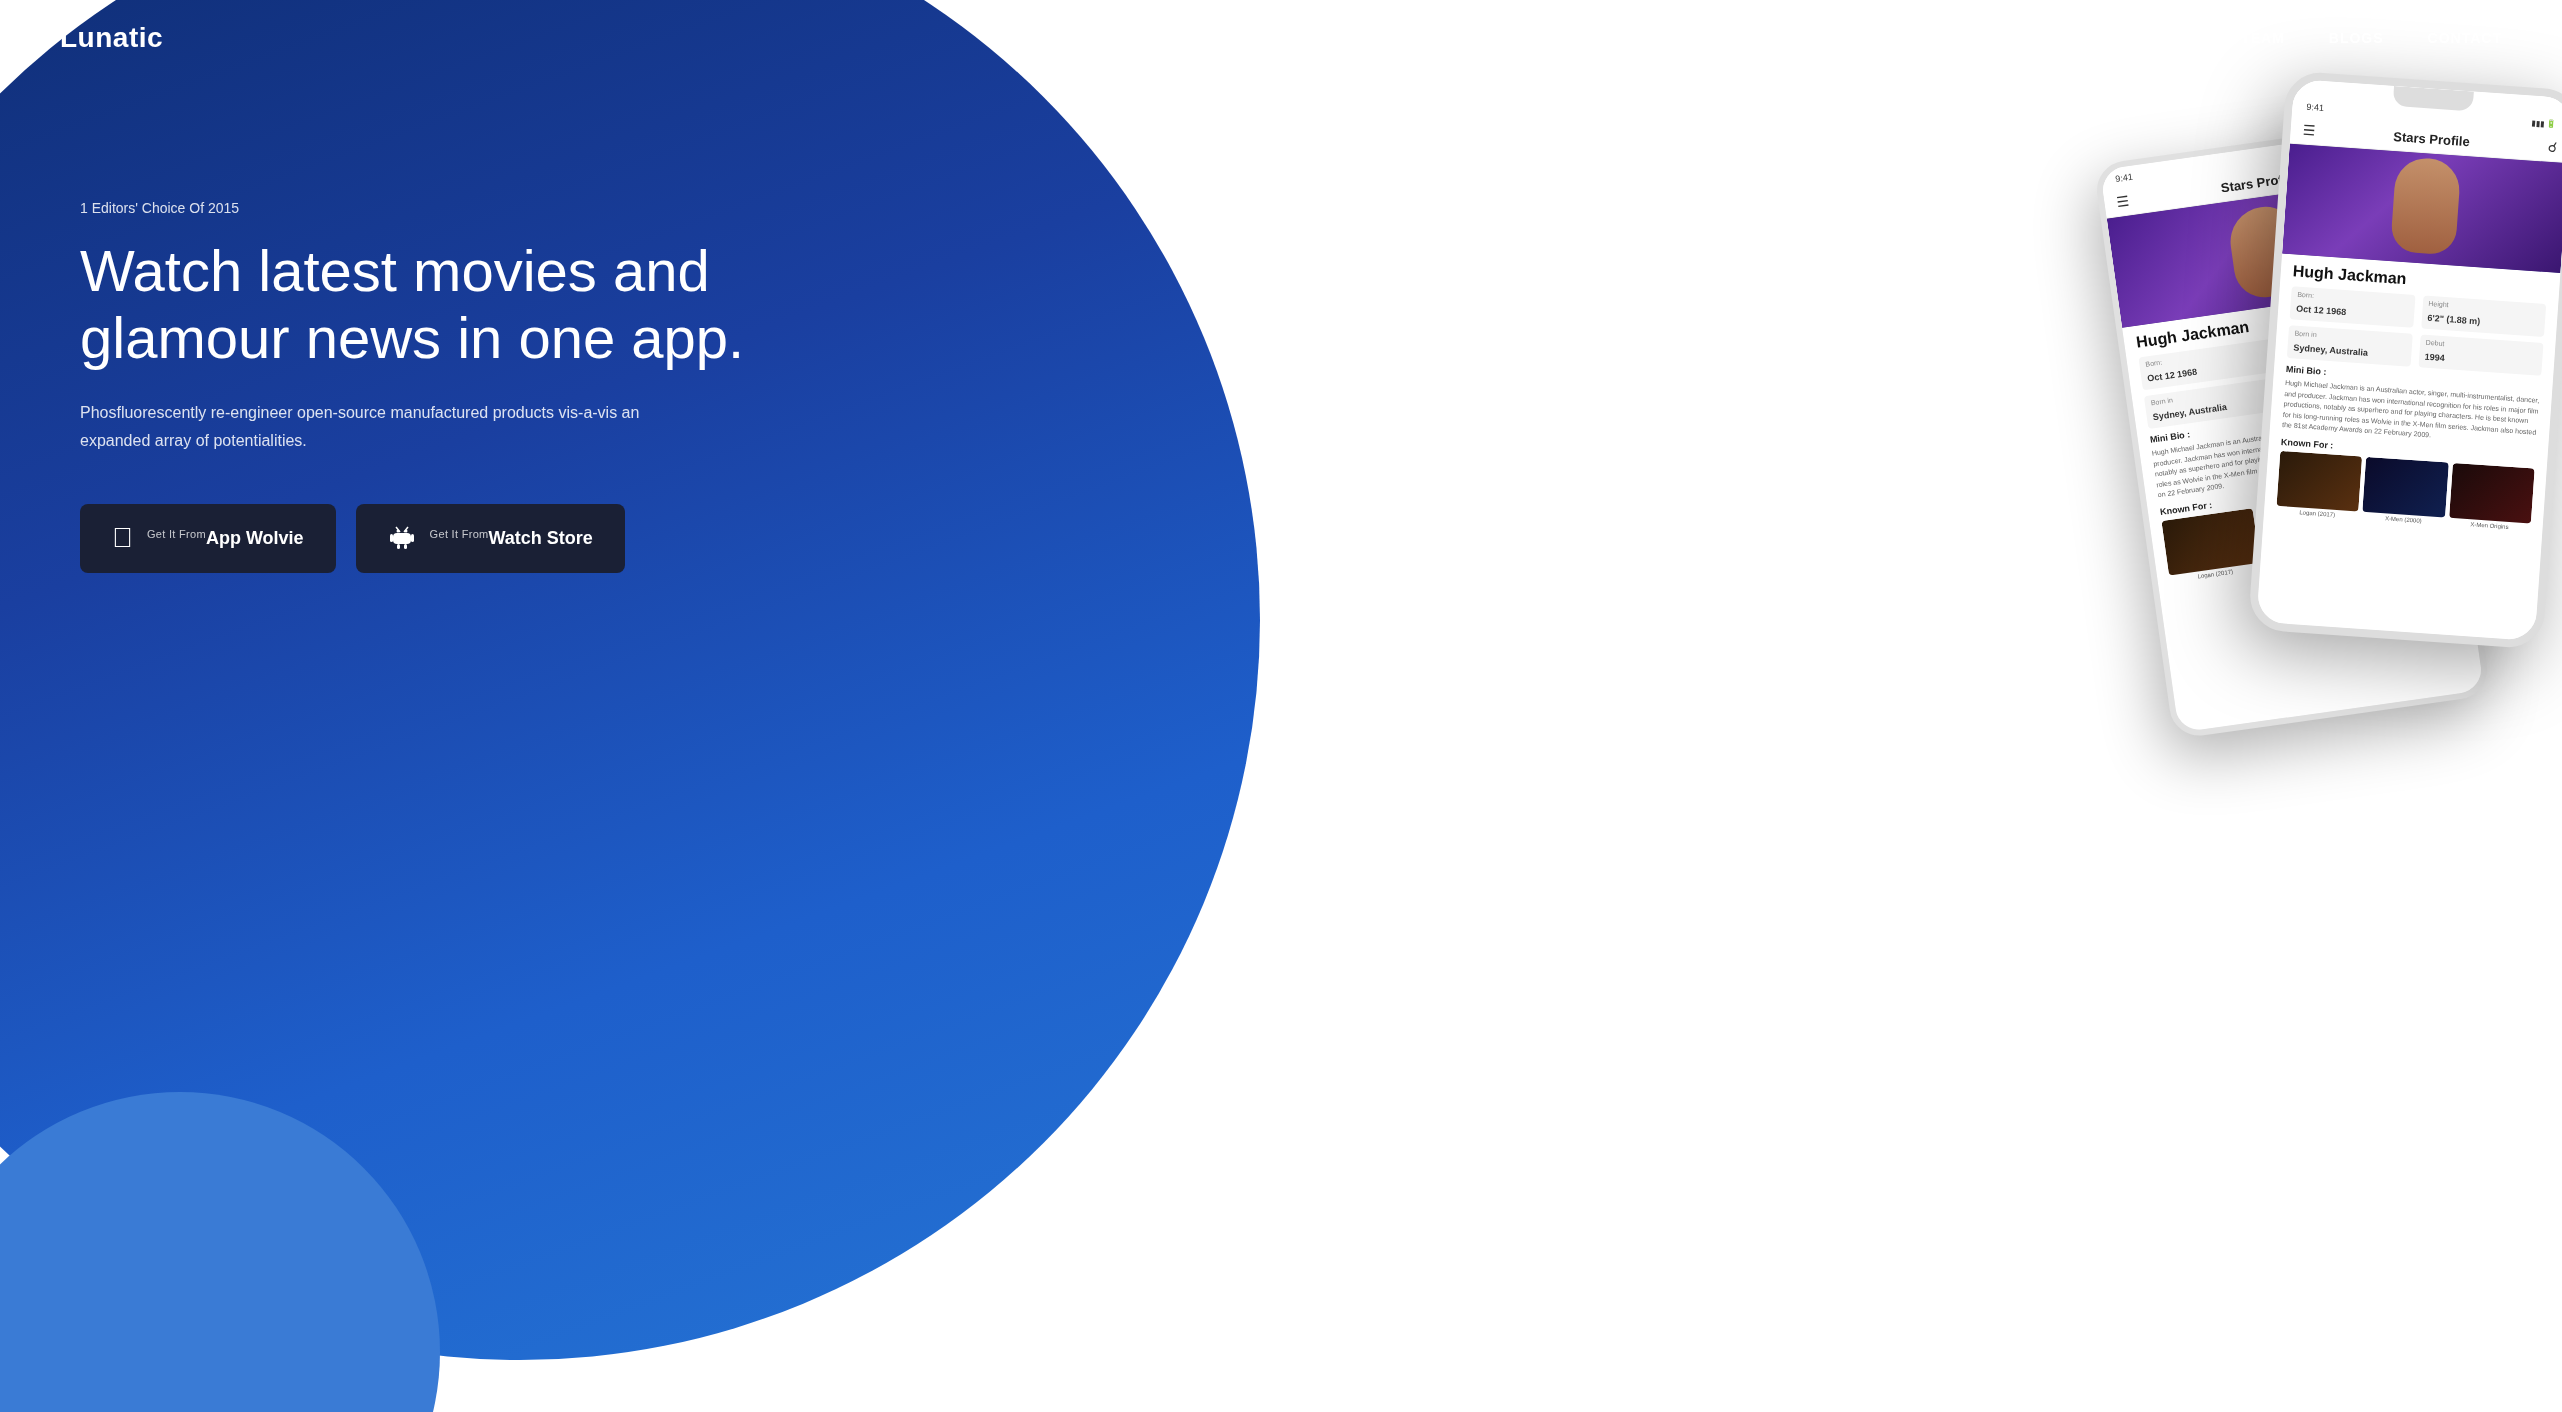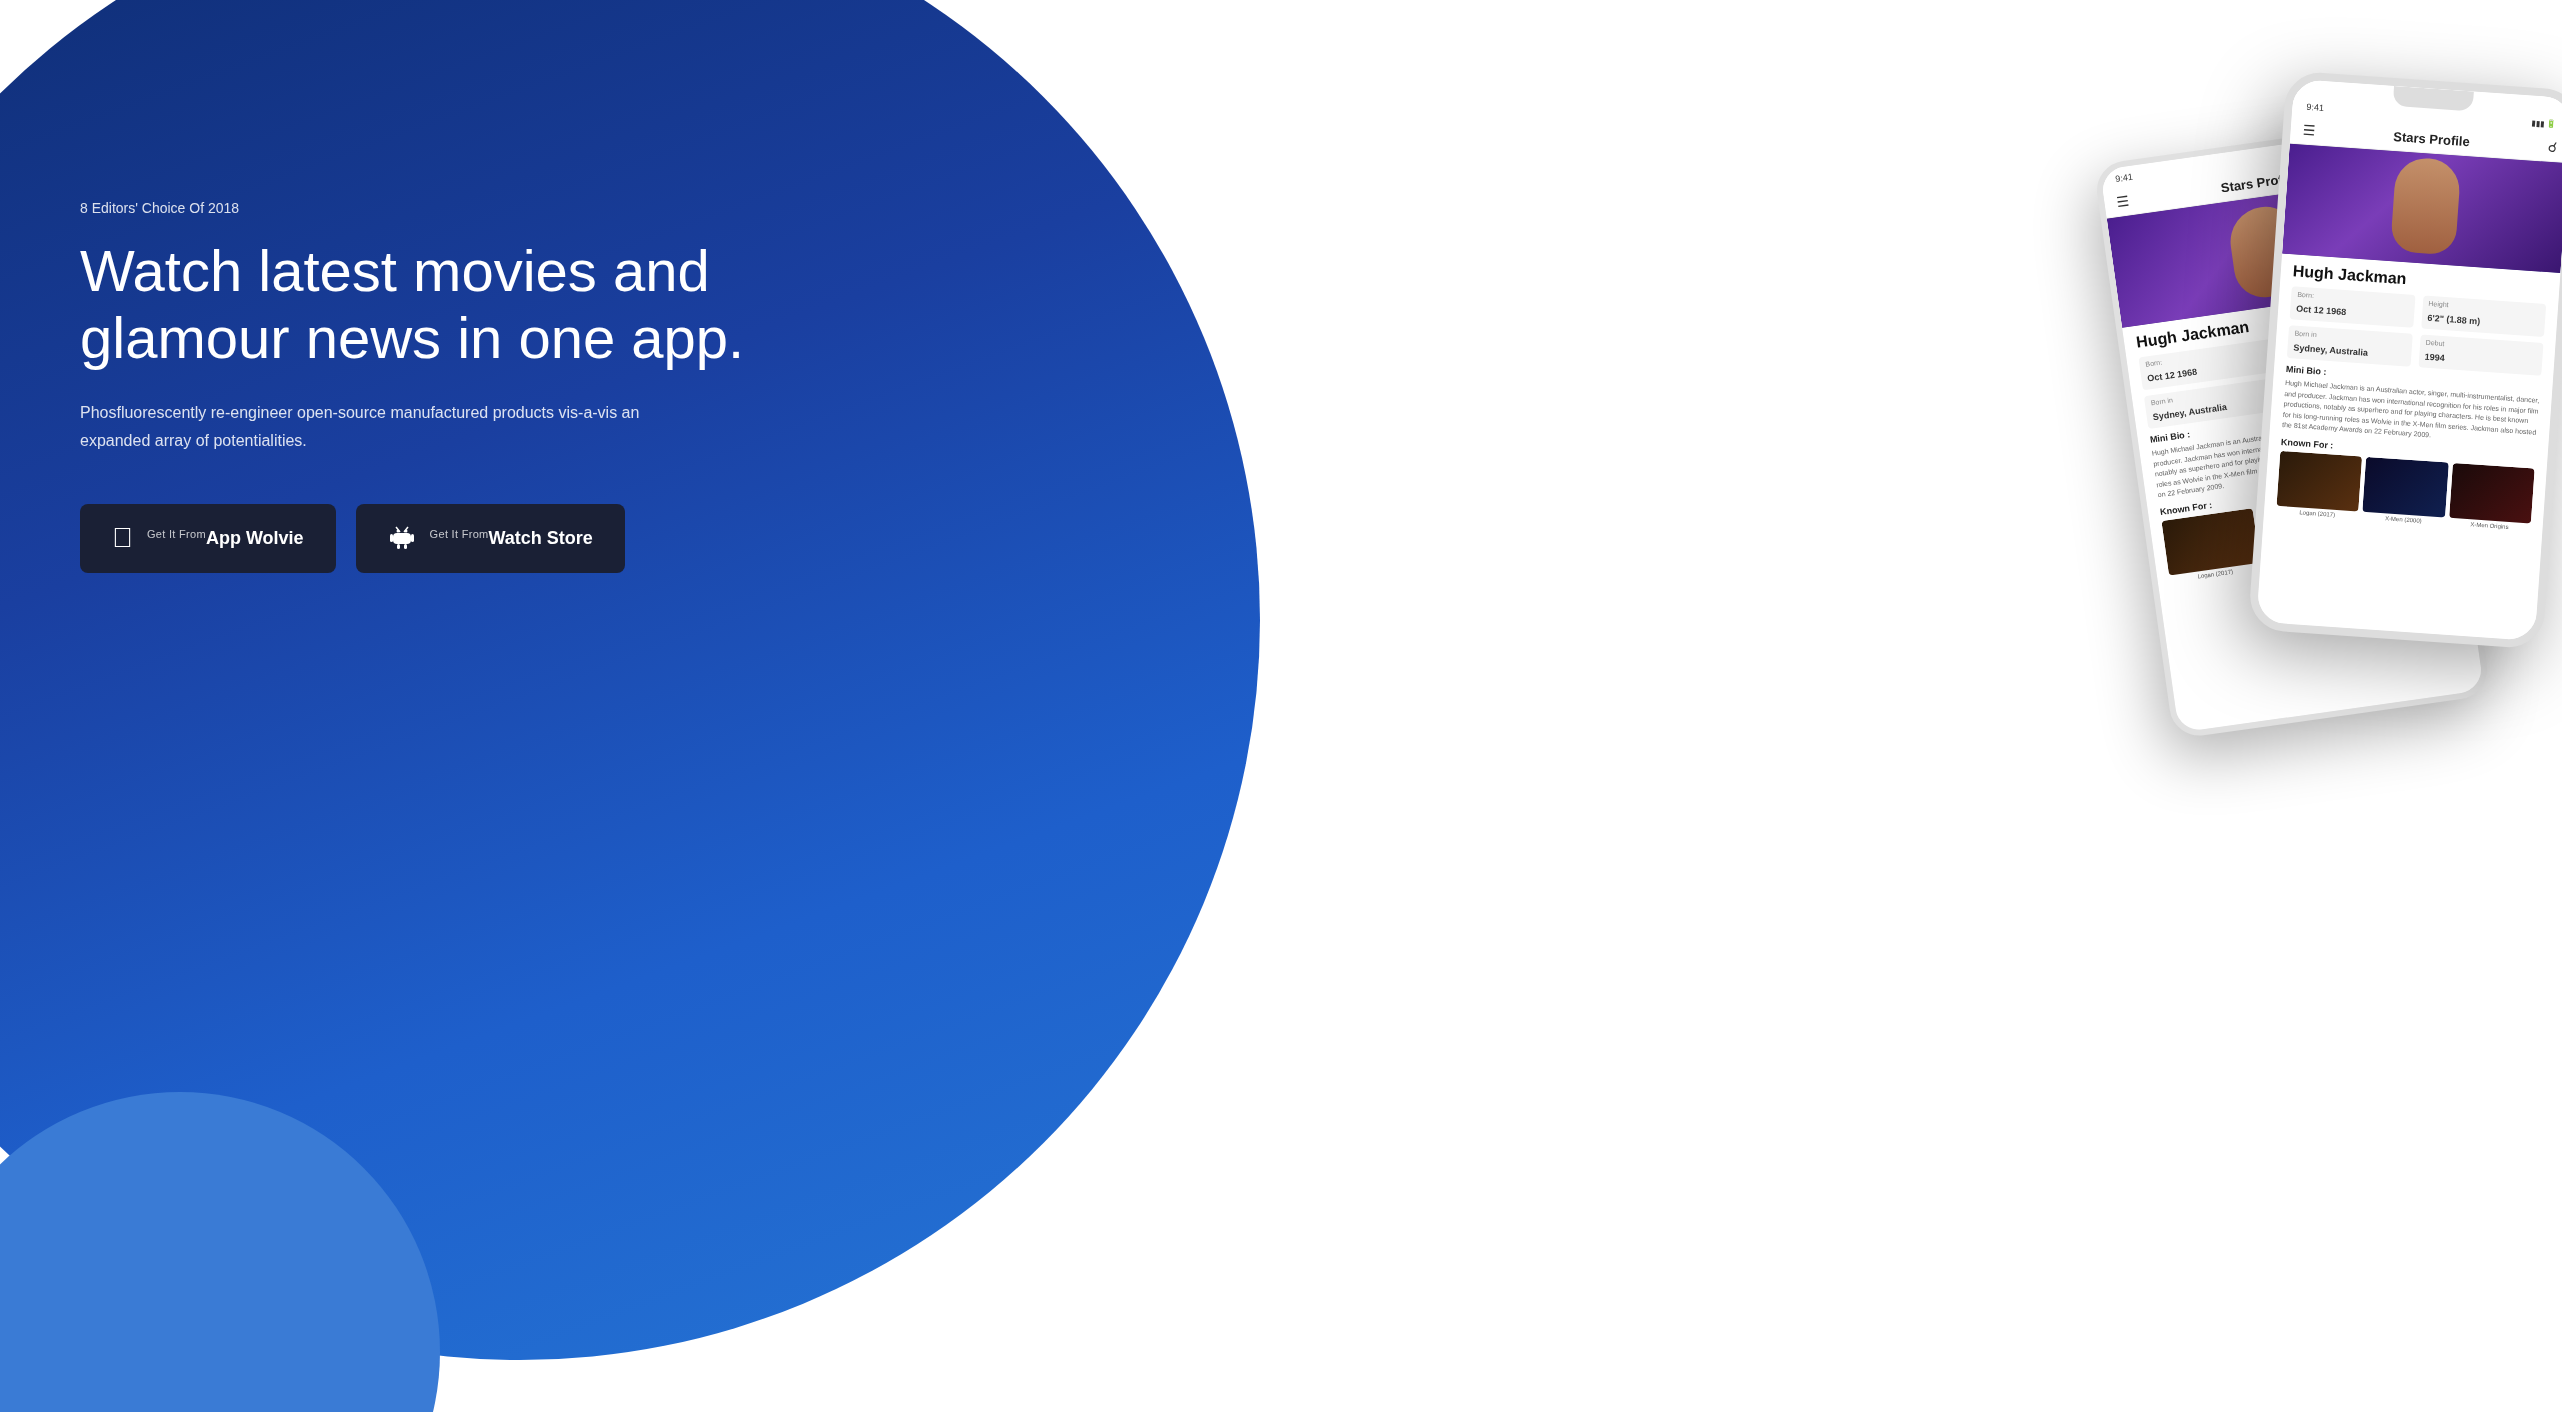--- a/index.html
+++ b/index.html
@@ -342,23 +342,35 @@
     }
   </style>
 </head>
 <body>
 
 <section class="hero">
 
   <div class="hero-bg-circle"></div>
   <div class="hero-bg-circle2"></div>
 
+  <nav>
+    <div class="nav-logo">Lunatic</div>
+    <ul class="nav-links">
+      <li class="active"><a href="#">HOME</a></li>
+      <li><a href="#">FEATURES</a></li>
+      <li><a href="#">PORTFOLIO</a></li>
+      <li><a href="#">PRICES</a></li>
+      <li><a href="#">TEAM</a></li>
+      <li><a href="#">BLOGS</a></li>
+      <li><a href="#">CONTACT</a></li>
+    </ul>
+  </nav>
 
   <div class="hero-content">
-    <p class="hero-badge">8 Editors' Choice Of 2018</p>
+    <p class="hero-badge">1 Editors' Choice Of 2015</p>
     <h1 class="hero-title">Watch latest movies and glamour news in one app.</h1>
     <p class="hero-subtitle">Phosfluorescently re-engineer open-source manufactured products vis-a-vis an expanded array of potentialities.</p>
 
     <div class="cta-buttons">
       <a href="#" class="cta-btn">
         <span class="cta-btn-icon"></span>
         <div class="cta-btn-text">
           <span class="cta-btn-small">Get It From</span>
           <span class="cta-btn-large">App Wolvie</span>
         </div>

